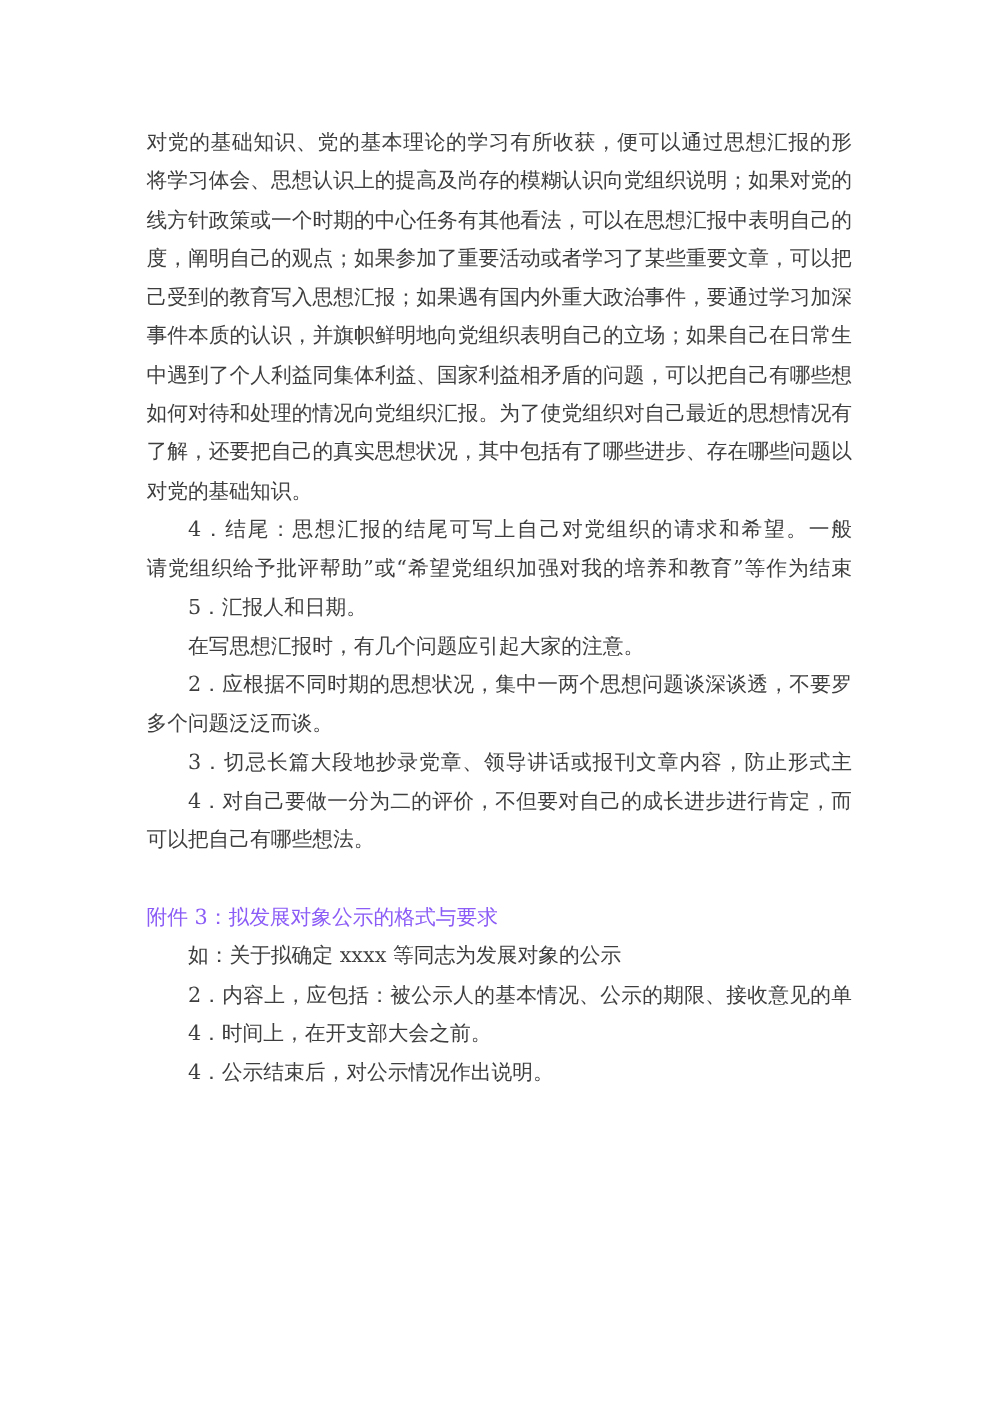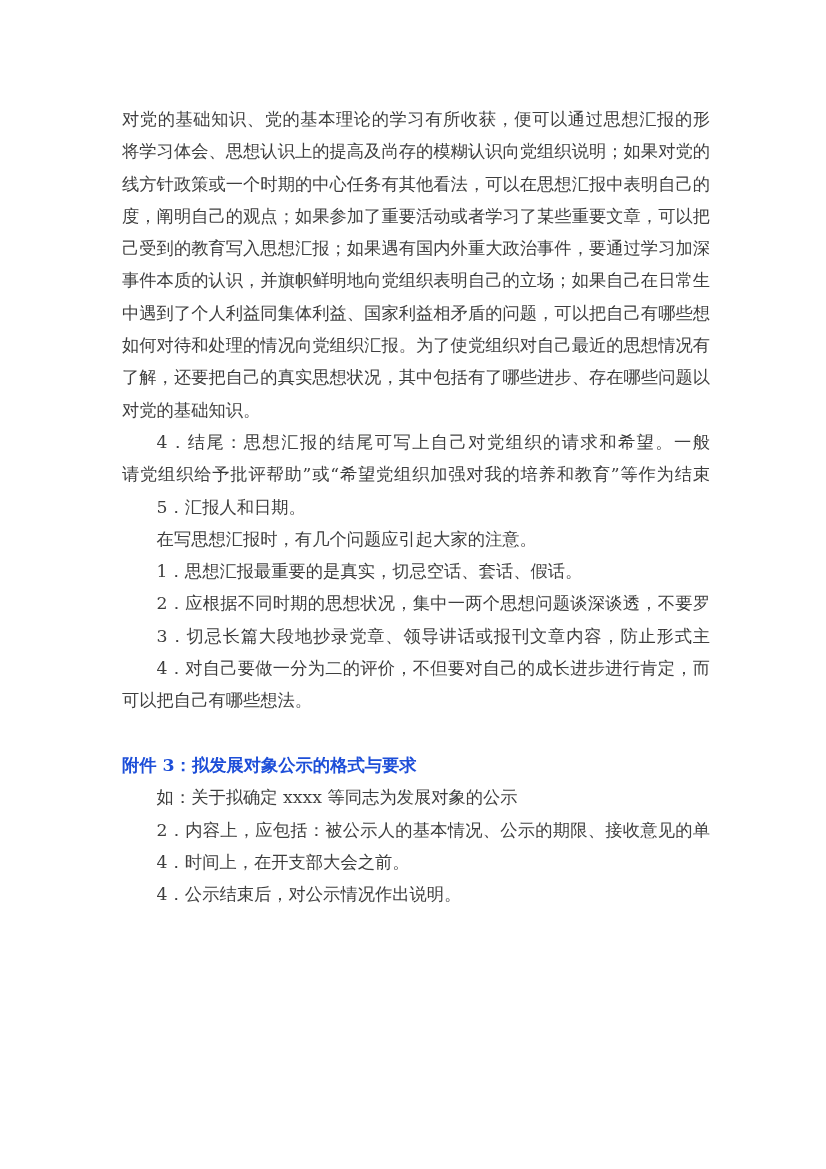--- a/index.html
+++ b/index.html
@@ -36,22 +36,22 @@
     text-indent: 2em;
   }
   
   .line.full::after {
     content: "";
     display: inline-block;
     width: 100%;
     height: 0;
   }
   .line.heading {
-    font-weight: 700;
-    color: #1d4ed8;
+    font-weight: 400;
+    color: #8b5cf6;
   }
   .line.gap {
     margin-top: 32.3px;
   }
 </style>
 </head>
 <body>
 
 <div class="page">
   <div class="textblock">
@@ -62,22 +62,22 @@
     <div class="line full">己受到的教育写入思想汇报；如果遇有国内外重大政治事件，要通过学习加深对</div>
     <div class="line full">事件本质的认识，并旗帜鲜明地向党组织表明自己的立场；如果自己在日常生活</div>
     <div class="line full">中遇到了个人利益同集体利益、国家利益相矛盾的问题，可以把自己有哪些想法，</div>
     <div class="line full">如何对待和处理的情况向党组织汇报。为了使党组织对自己最近的思想情况有所</div>
     <div class="line full">了解，还要把自己的真实思想状况，其中包括有了哪些进步、存在哪些问题以及</div>
     <div class="line">对党的基础知识。</div>
     <div class="line indent full">4．结尾：思想汇报的结尾可写上自己对党组织的请求和希望。一般用“恳</div>
     <div class="line full">请党组织给予批评帮助”或“希望党组织加强对我的培养和教育”等作为结束语。</div>
     <div class="line indent">5．汇报人和日期。</div>
     <div class="line indent">在写思想汇报时，有几个问题应引起大家的注意。</div>
-    <div class="line indent">1．思想汇报最重要的是真实，切忌空话、套话、假话。</div>
     <div class="line indent full">2．应根据不同时期的思想状况，集中一两个思想问题谈深谈透，不要罗列</div>
+    <div class="line">多个问题泛泛而谈。</div>
     <div class="line indent full">3．切忌长篇大段地抄录党章、领导讲话或报刊文章内容，防止形式主义。</div>
     <div class="line indent full">4．对自己要做一分为二的评价，不但要对自己的成长进步进行肯定，而且</div>
     <div class="line">可以把自己有哪些想法。</div>
     <div class="line heading gap">附件 3：拟发展对象公示的格式与要求</div>
     <div class="line indent">如：关于拟确定 xxxx 等同志为发展对象的公示</div>
     <div class="line indent full">2．内容上，应包括：被公示人的基本情况、公示的期限、接收意见的单位</div>
     <div class="line indent">4．时间上，在开支部大会之前。</div>
     <div class="line indent">4．公示结束后，对公示情况作出说明。</div>
   </div>
 </div>

